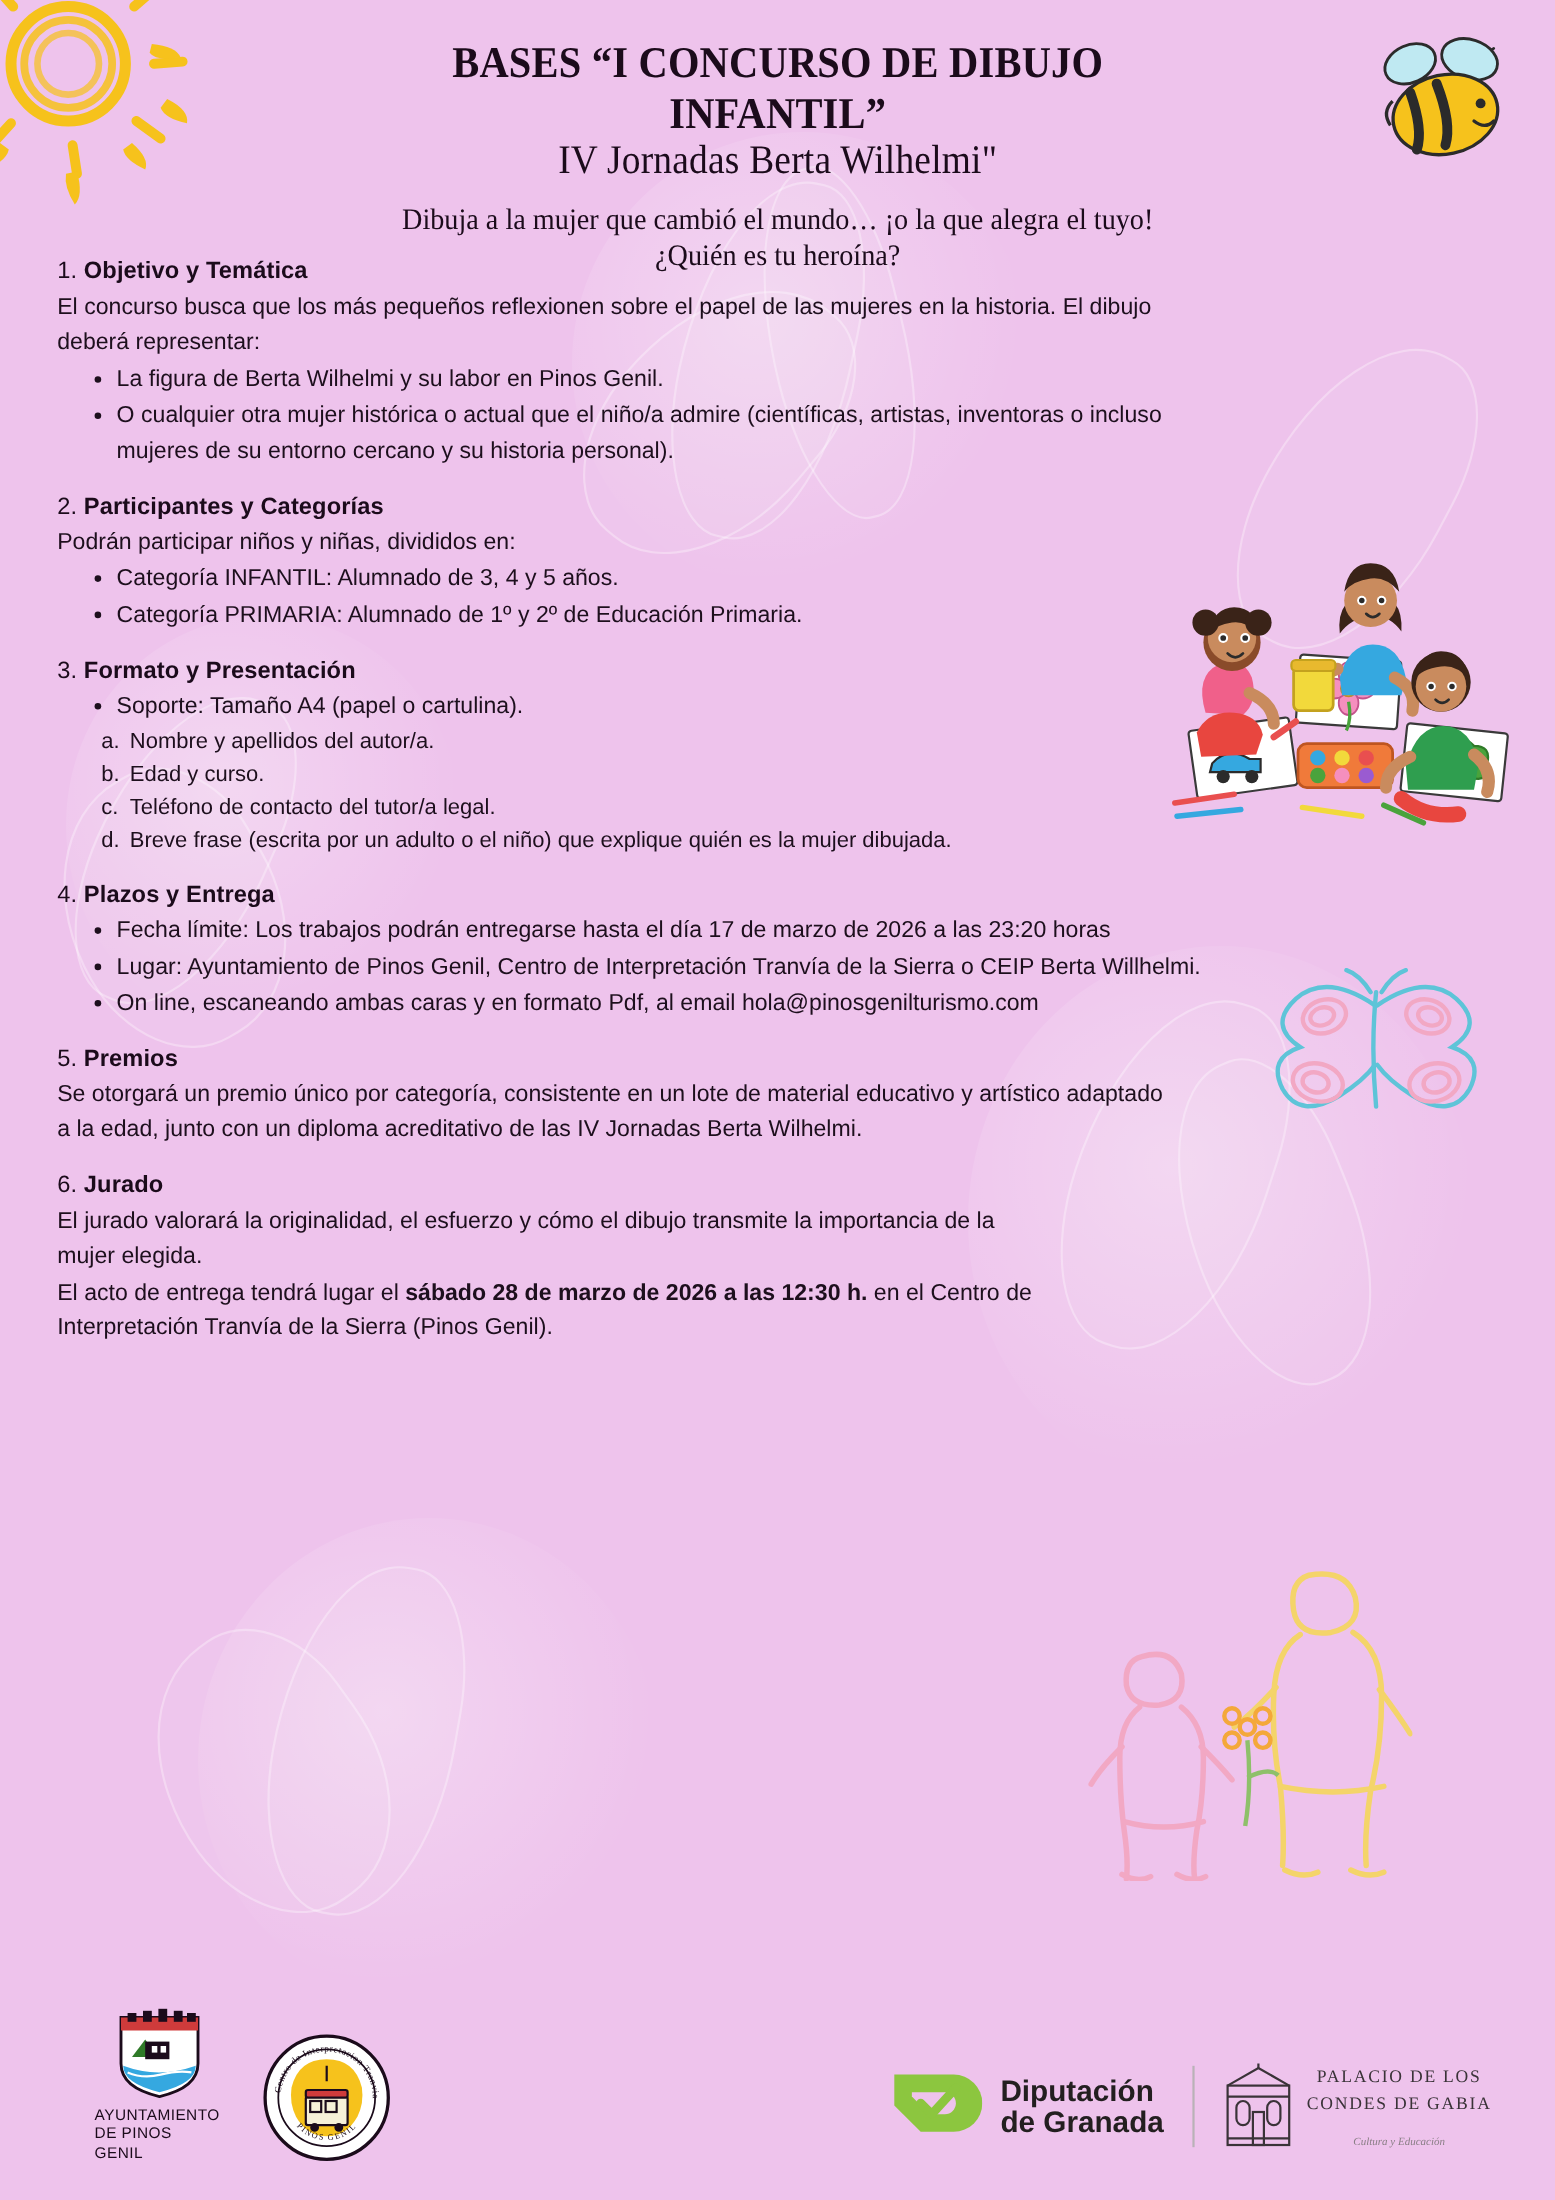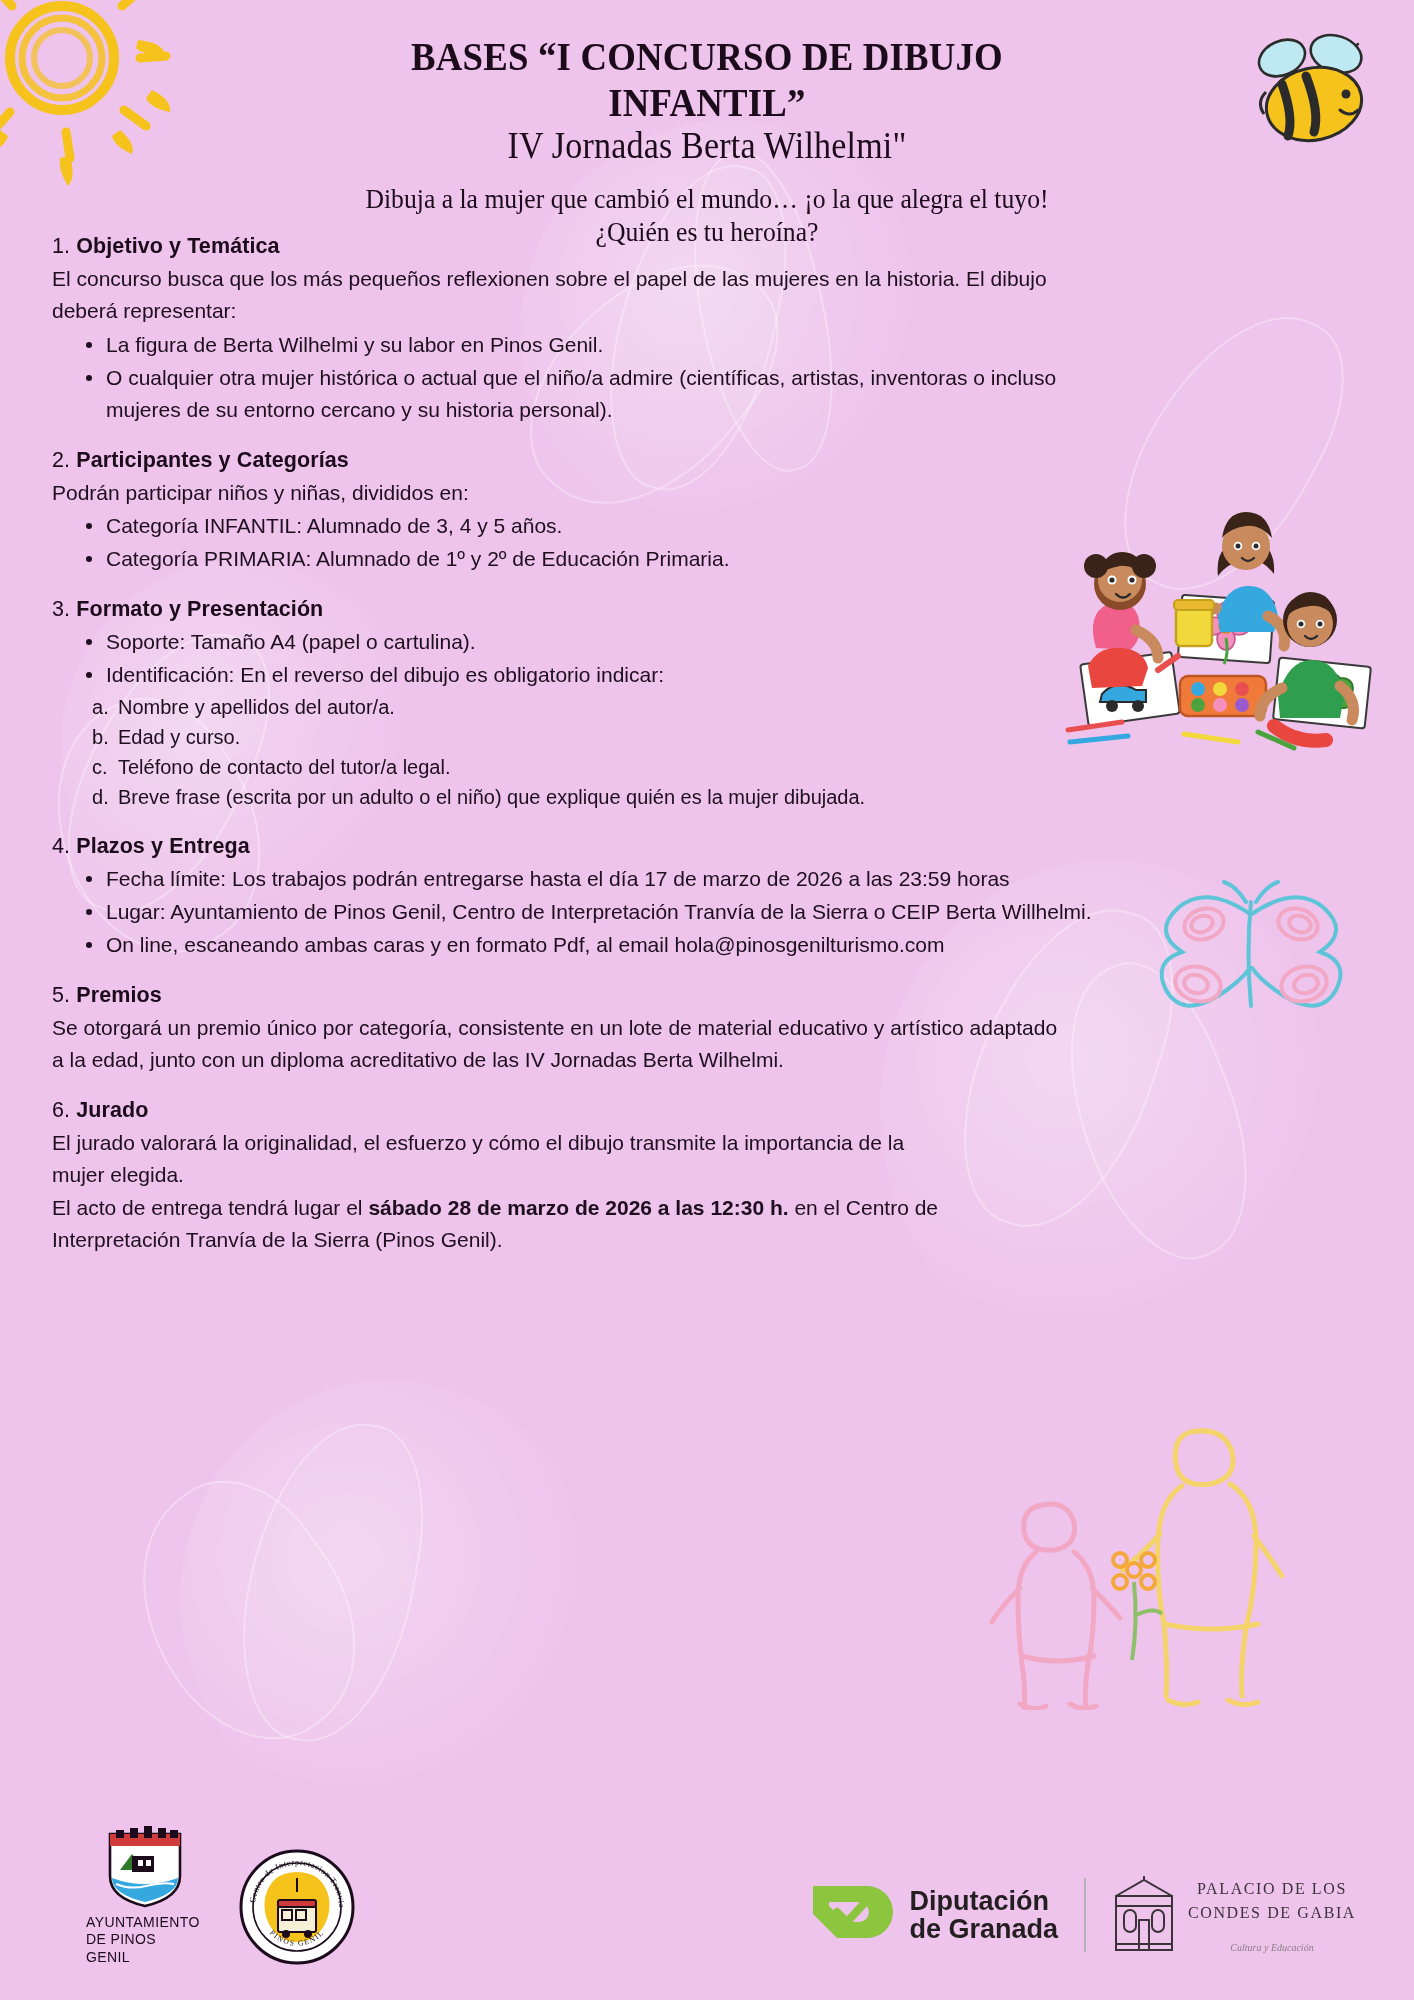--- a/index.html
+++ b/index.html
@@ -339,37 +339,36 @@
       </ul>
     </div>
 
     <div>
       <div class="sec-h">
         <span class="num">3.</span>
         <span>Formato y Presentación</span>
       </div>
       <ul class="bul">
         <li>Soporte: Tamaño A4 (papel o cartulina).</li>
-        <li>Identificación: En el reverso del dibujo es obligatorio indicar:</li>
       </ul>
       <ol class="alpha">
         <li>Nombre y apellidos del autor/a.</li>
         <li>Edad y curso.</li>
         <li>Teléfono de contacto del tutor/a legal.</li>
         <li>Breve frase (escrita por un adulto o el niño) que explique quién es la mujer dibujada.</li>
       </ol>
     </div>
 
     <div>
       <div class="sec-h">
         <span class="num">4.</span>
         <span>Plazos y Entrega</span>
       </div>
       <ul class="bul">
-        <li>Fecha límite: Los trabajos podrán entregarse hasta el día 17 de marzo de 2026 a las 23:59 horas</li>
+        <li>Fecha límite: Los trabajos podrán entregarse hasta el día 17 de marzo de 2026 a las 23:20 horas</li>
         <li>Lugar: Ayuntamiento de Pinos Genil, Centro de Interpretación Tranvía de la Sierra o CEIP Berta Willhelmi.</li>
         <li>On line, escaneando ambas caras y en formato Pdf,  al email hola@pinosgenilturismo.com</li>
       </ul>
     </div>
 
     <div>
       <div class="sec-h">
         <span class="num">5.</span>
         <span>Premios</span>
       </div>

